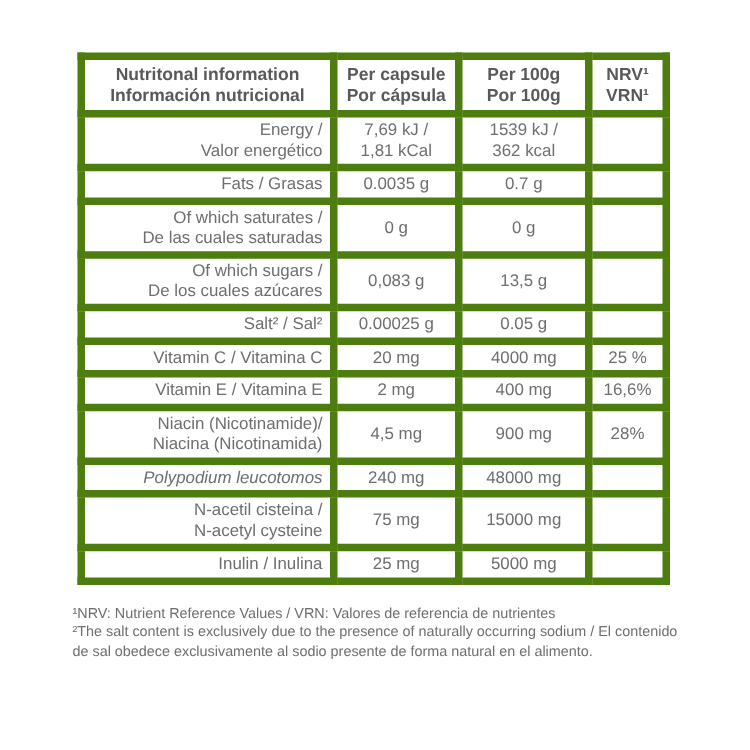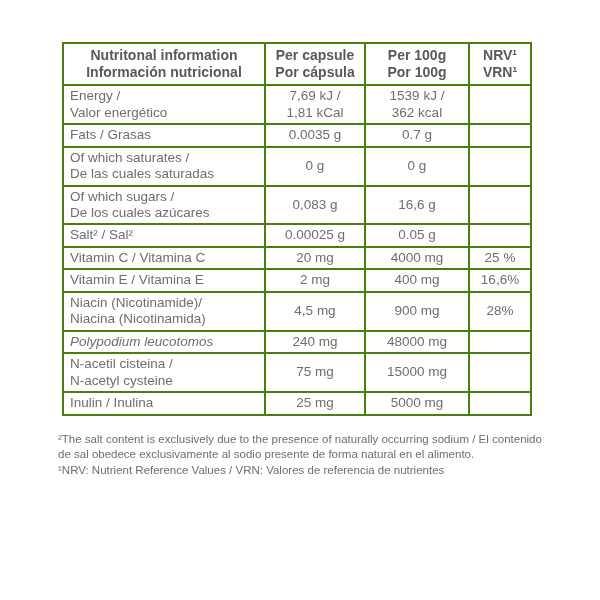--- a/index.html
+++ b/index.html
@@ -18,36 +18,36 @@
   }
   table.nutrition {
     border-collapse: collapse;
     table-layout: fixed;
     width: 468px;
     color: #6d6e70;
     font-size: 13.5px;
   }
   table.nutrition th,
   table.nutrition td {
-    border: 2px solid #4d7c0f;
+    border: 6px solid #4d7c0f;
     padding: 2px 6px;
     white-space: pre-line;
     line-height: 1.22;
     vertical-align: middle;
     overflow: hidden;
   }
   table.nutrition th {
     font-weight: bold;
     color: #58595b;
     font-size: 14px;
     text-align: center;
     padding-top: 3px;
     padding-bottom: 3px;
   }
-  th.left, td.name { text-align: left; }
+  th.left, td.name { text-align: right; }
   td.val { text-align: center; }
   td.italic { font-style: italic; }
   .footnotes {
     margin-top: 16px;
     margin-left: -4px;
     width: 496px;
     font-size: 11.5px;
     color: #6d6e70;
     line-height: 1.35;
   }
@@ -100,21 +100,21 @@
     <td class="val">0 g</td>
     <td class="val">0 g</td>
     <td class="val"></td>
   </tr>
 
 
   <tr>
     <td class="name">Of which sugars /
 De los cuales azúcares</td>
     <td class="val">0,083 g</td>
-    <td class="val">16,6 g</td>
+    <td class="val">13,5 g</td>
     <td class="val"></td>
   </tr>
 
 
   <tr>
     <td class="name">Salt² / Sal²</td>
     <td class="val">0.00025 g</td>
     <td class="val">0.05 g</td>
     <td class="val"></td>
   </tr>
@@ -160,16 +160,16 @@
     <td class="name">Inulin / Inulina</td>
     <td class="val">25 mg</td>
     <td class="val">5000 mg</td>
     <td class="val"></td>
   </tr>
 
 </tbody>
   </table>
 
   <div class="footnotes">
+    <p class="fn">¹NRV: Nutrient Reference Values / VRN: Valores de referencia de nutrientes</p>
     <p class="fn">²The salt content is exclusively due to the presence of naturally occurring sodium / El contenido de sal obedece exclusivamente al sodio presente de forma natural en el alimento.</p>
-    <p class="fn">¹NRV: Nutrient Reference Values / VRN: Valores de referencia de nutrientes</p>
   </div>
 </div>
 
 </body></html>

